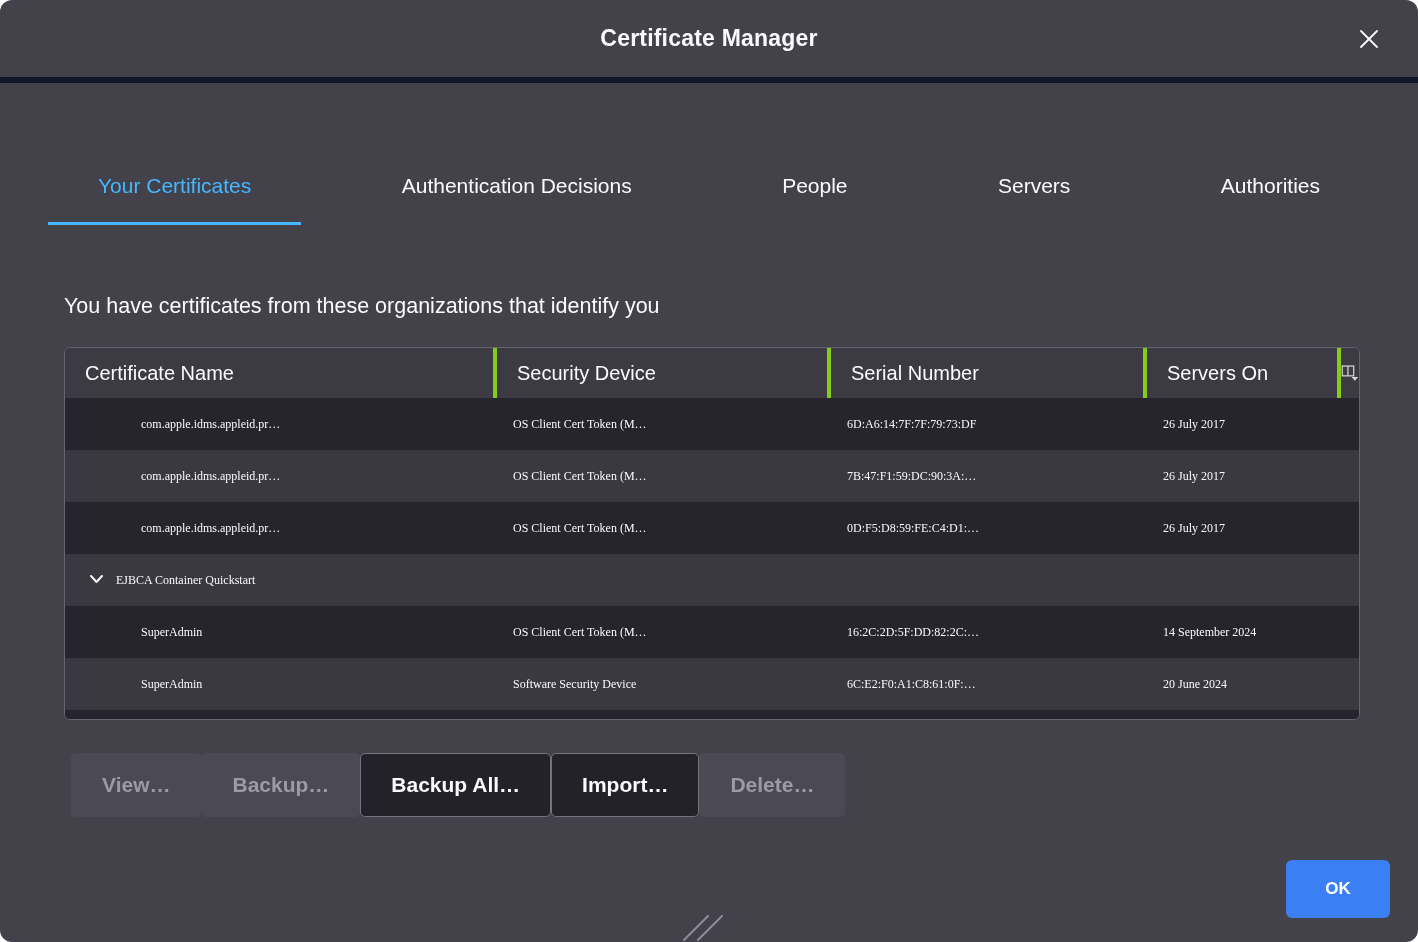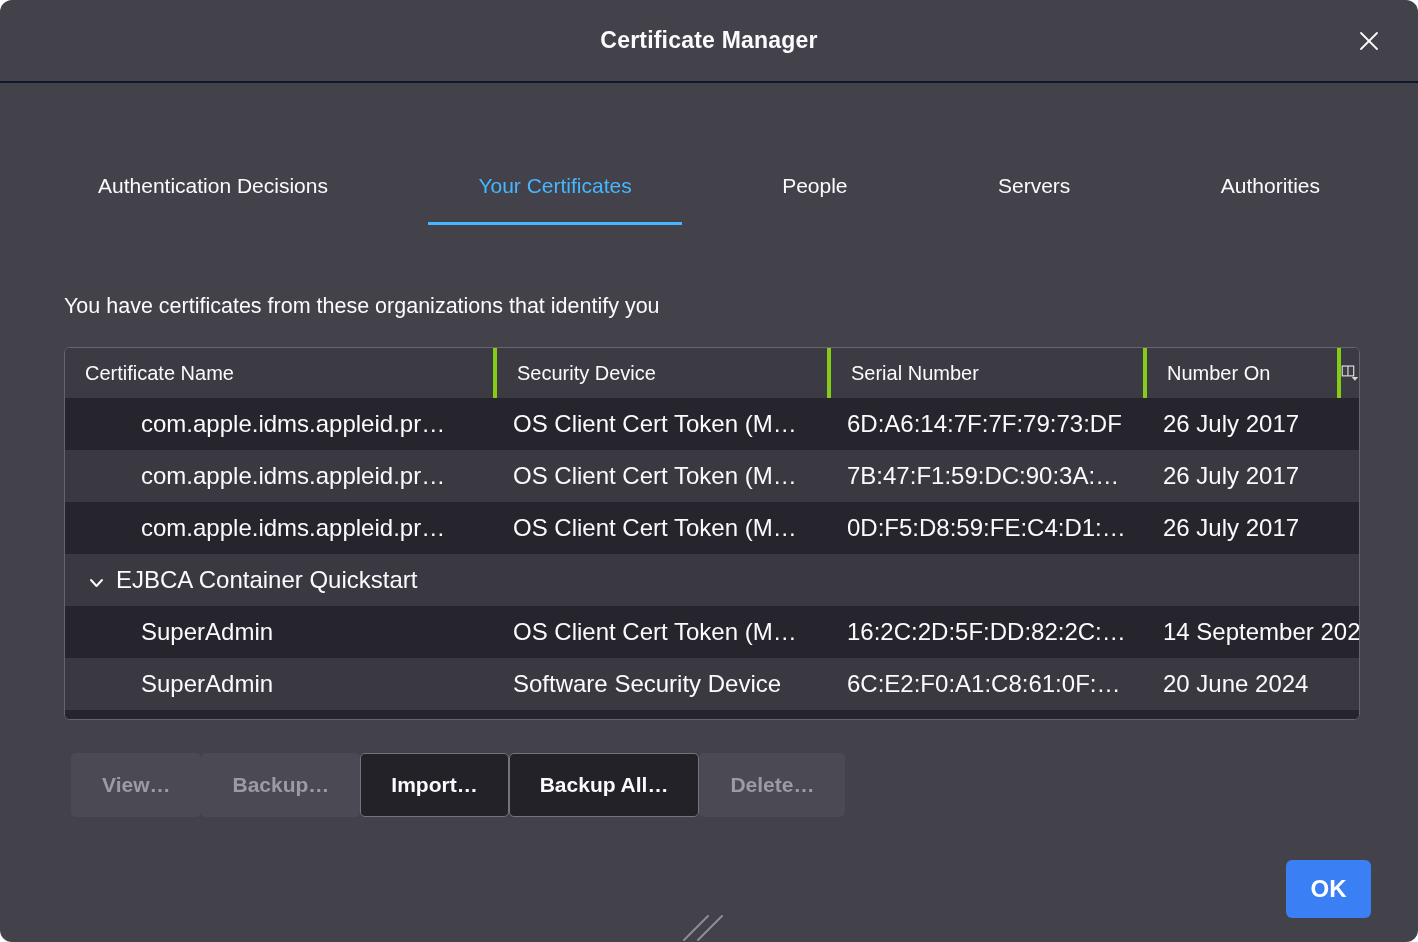--- a/index.html
+++ b/index.html
@@ -13,21 +13,21 @@
     width: 1418px; height: 942px;
     background: #43424b;
     border-radius: 12px;
     overflow: hidden;
     color: #fbfbfe;
   }
   
   .titlebar {
     position: absolute; top: 0; left: 0; right: 0; height: 83px;
     display: flex; align-items: center; justify-content: center;
-    border-bottom: 2px solid #0f172a;
+    border-bottom: 6px solid #0f172a;
   }
   .title { font-size: 23px; font-weight: 700; letter-spacing: 0.2px; }
   .close-btn {
     position: absolute; right: 30px; top: 50%; transform: translateY(-50%);
     background: none; border: none; cursor: pointer; padding: 6px; line-height: 0;
   }
   
   .tabs {
     position: absolute; left: 48px; right: 48px; top: 150px; height: 75px;
     display: flex; justify-content: space-between;
@@ -46,77 +46,77 @@
     border: 1px solid #66656f; border-radius: 6px; overflow: hidden;
     background: #26242c;
   }
   .thead {
     display: grid; grid-template-columns: 428px 334px 316px 194px 1fr;
     height: 50px; background: #3c3b44; font-size: 20px;
   }
   .th { display: flex; align-items: center; padding-left: 20px; white-space: nowrap; overflow: hidden; cursor: pointer; }
   .th + .th { border-left: 4px solid #84cc16; }
   .th.picker { justify-content: center; padding-left: 0; }
-  .tbody { font-size: 24px; }
+  .tbody { font-size: 12px; font-family: Liberation Serif, serif; }
   .trow { display: grid; grid-template-columns: 428px 334px 316px 1fr; height: 52px; cursor: default; }
   .trow.dark { background: #26242c; }
   .trow.light { background: #3a3941; }
   .trow.group { display: flex; align-items: center; gap: 12px; padding-left: 24px; }
   .td { display: flex; align-items: center; padding-left: 20px; white-space: nowrap; overflow: hidden; }
   .td.name { padding-left: 76px; }
   
   .actions { position: absolute; left: 71px; top: 753px; display: flex; }
   .abtn {
     height: 64px; padding: 0 30px; border-radius: 5px;
     font-family: "Liberation Sans", sans-serif;
     font-size: 21px; font-weight: 700; white-space: nowrap;
   }
   .abtn.enabled { background: #232229; color: #fbfbfe; border: 1px solid #75747e; cursor: pointer; }
   .abtn.disabled { background: #4b4a54; color: #9c9ba4; border: 1px solid transparent; }
   
   .ok {
-    position: absolute; left: 1286px; top: 860px; width: 85px; height: 58px;
+    position: absolute; left: 1286px; top: 860px; width: 104px; height: 58px;
     border: none; border-radius: 6px; background: #3b7ff5; color: #ffffff;
     font-family: "Liberation Sans", sans-serif;
-    font-size: 24px; font-weight: 700; cursor: pointer;
+    font-size: 17px; font-weight: 700; cursor: pointer;
   }
   
   .grip { position: absolute; left: 682px; top: 914px; line-height: 0; cursor: nwse-resize; }
 </style>
 </head>
 <body>
 
 <div class="dialog">
 
   <header class="titlebar">
     <h1 class="title">Certificate Manager</h1>
     <button class="close-btn" aria-label="Close">
       <svg width="26" height="26" viewBox="0 0 26 26">
         <line x1="5" y1="5" x2="21" y2="21" stroke="#fbfbfe" stroke-width="1.8" stroke-linecap="round"></line>
         <line x1="21" y1="5" x2="5" y2="21" stroke="#fbfbfe" stroke-width="1.8" stroke-linecap="round"></line>
       </svg>
     </button>
   </header>
 
   <nav class="tabs">
+      <div class="tab active">Your Certificates</div>
       <div class="tab">Authentication Decisions</div>
-      <div class="tab active">Your Certificates</div>
       <div class="tab">People</div>
       <div class="tab">Servers</div>
       <div class="tab">Authorities</div>
     </nav>
 
   <p class="desc">You have certificates from these organizations that identify you</p>
 
   <div class="table">
     <div class="thead">
         <div class="th">Certificate Name</div>
         <div class="th">Security Device</div>
         <div class="th">Serial Number</div>
-        <div class="th">Number On</div>
+        <div class="th">Servers On</div>
         <div class="th picker">
           <svg width="22" height="20" viewBox="0 0 22 20">
             <rect x="1.5" y="1.5" width="14" height="12" fill="none" stroke="#d7d7db" stroke-width="1.5"></rect>
             <line x1="8.5" y1="1.5" x2="8.5" y2="13.5" stroke="#d7d7db" stroke-width="1.5"></line>
             <polygon points="13,15 21,15 17,19.5" fill="#d7d7db"></polygon>
           </svg>
         </div>
       </div>
     <div class="tbody">
         <div class="trow dark">
@@ -160,22 +160,22 @@
               <polyline points="2,2 7.5,8 13,2" fill="none" stroke="#fbfbfe" stroke-width="2" stroke-linecap="round" stroke-linejoin="round"></polyline>
             </svg></span>
           <span>EJBCA S</span>
         </div>
       </div>
   </div>
 
   <div class="actions">
       <button class="abtn disabled" disabled="">View…</button>
       <button class="abtn disabled" disabled="">Backup…</button>
+      <button class="abtn enabled">Backup All…</button>
       <button class="abtn enabled">Import…</button>
-      <button class="abtn enabled">Backup All…</button>
       <button class="abtn disabled" disabled="">Delete…</button>
     </div>
 
   <button class="ok">OK</button>
 
   <div class="grip">
     <svg width="42" height="28" viewBox="0 0 42 28">
       <line x1="2" y1="26" x2="26" y2="2" stroke="#8f8e98" stroke-width="2" stroke-linecap="round"></line>
       <line x1="16" y1="26" x2="40" y2="2" stroke="#8f8e98" stroke-width="2" stroke-linecap="round"></line>
     </svg>

